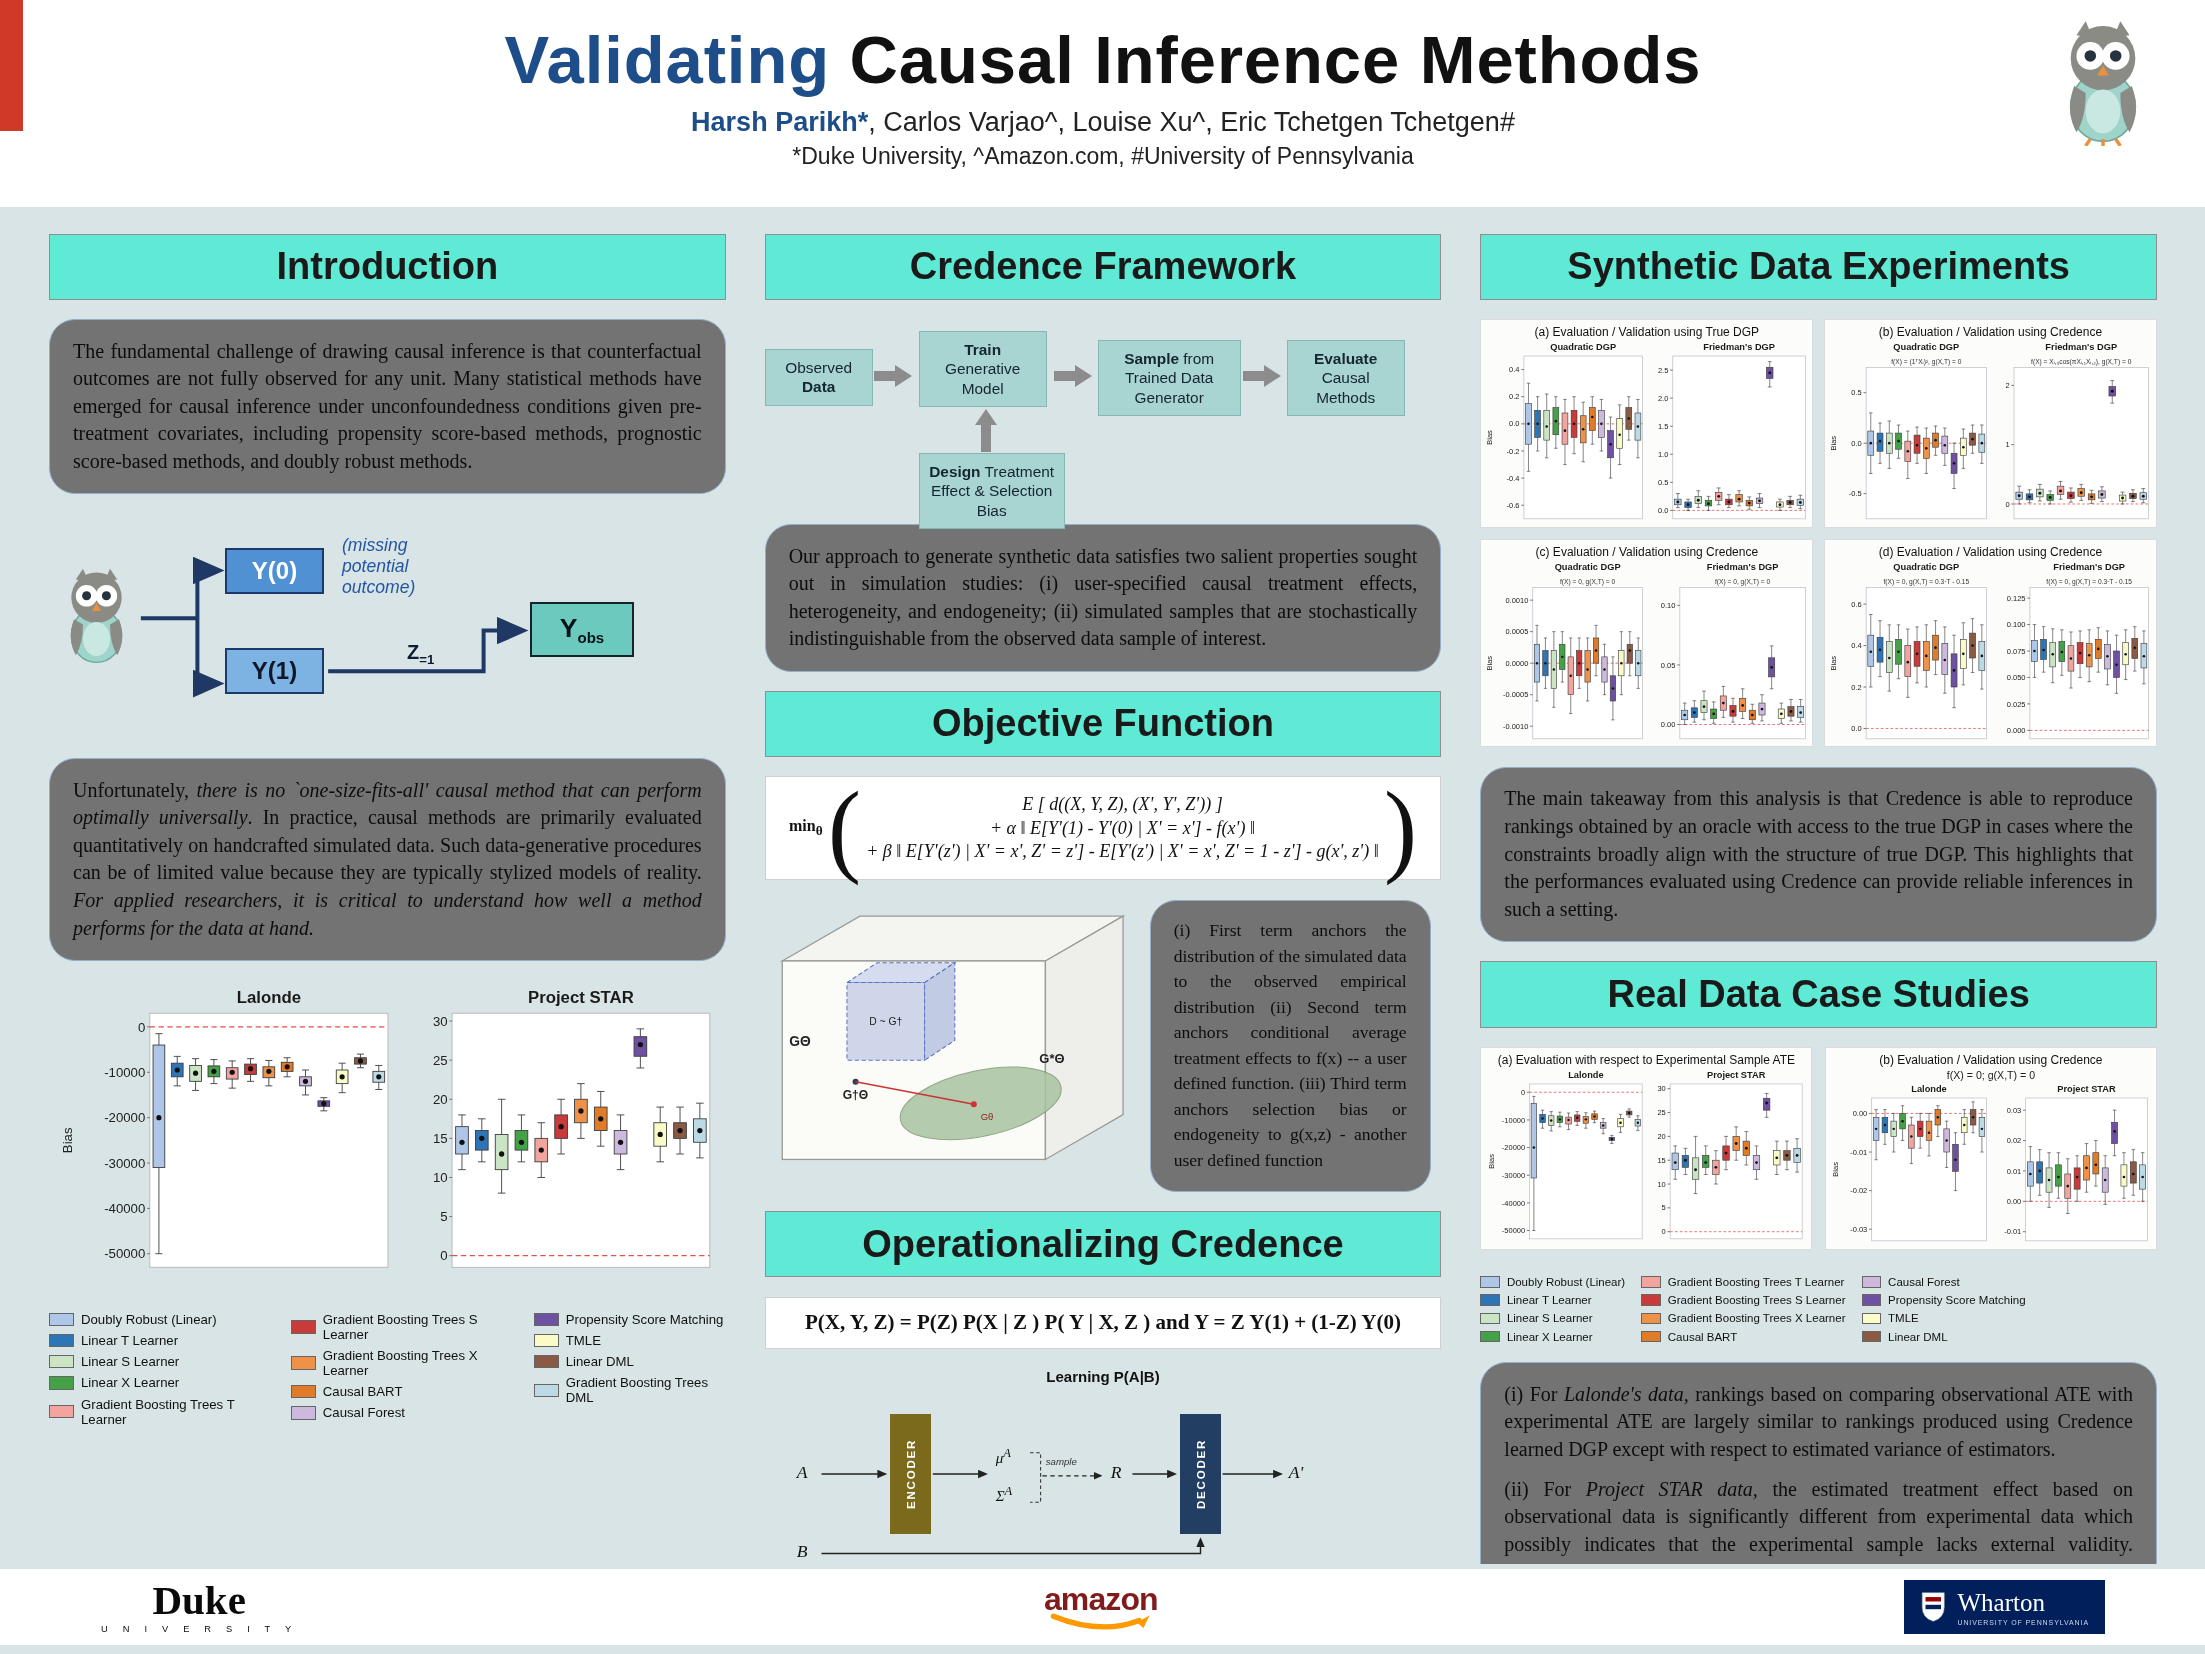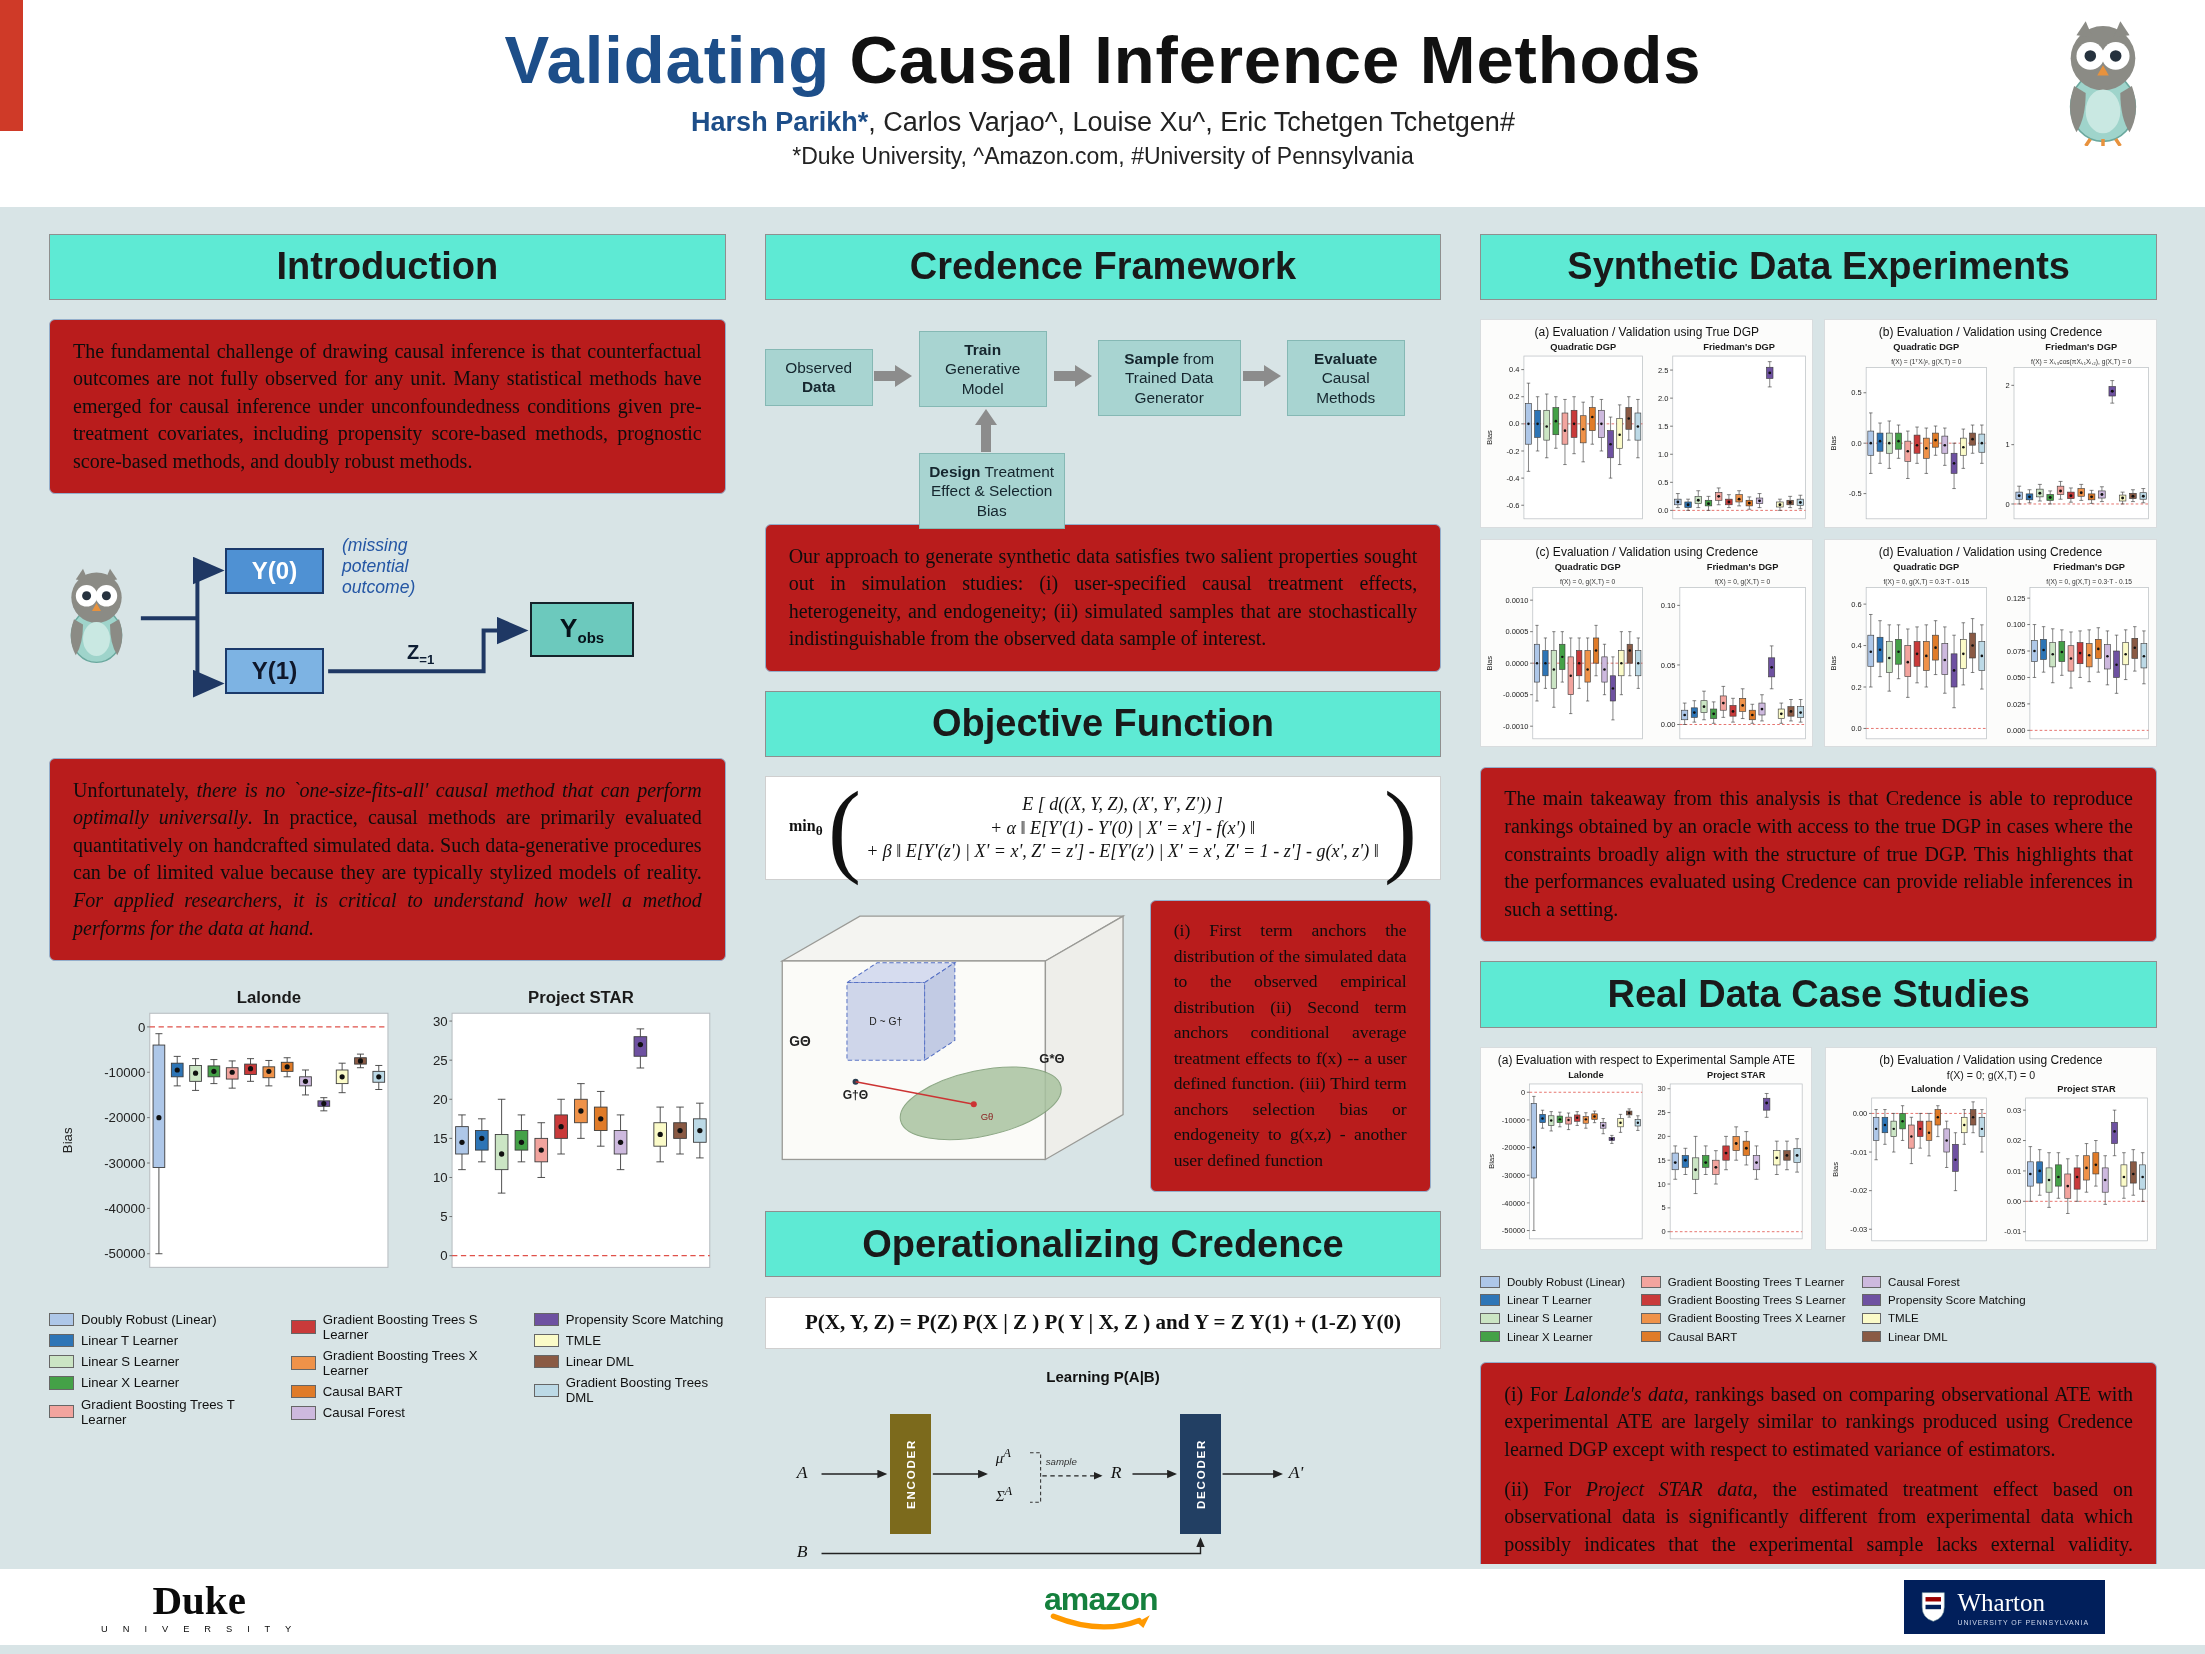--- a/index.html
+++ b/index.html
@@ -10,21 +10,21 @@
   .title{margin:0;font-size:67px;font-weight:700;letter-spacing:0.9px;color:#111;}
   .t-accent{color:#1d4e89;}
   .authors{margin-top:8.8px;font-size:27px;color:#222;}
   .authors .lead{color:#1d4e89;font-weight:bold;}
   .affil{margin-top:5.3px;font-size:23px;color:#222;}
   .owl-hdr{position:absolute;right:51px;top:19.4px;width:104px;height:129px;}
   
   .bd{display:grid;grid-template-columns:1fr 1fr 1fr;gap:39px;padding:26.5px 49px 7px 49px;box-sizing:border-box;height:1364px;}
   .col{display:flex;flex-direction:column;gap:19.4px;overflow:hidden;}
   .sec-h{background:#5eead4;border:0.9px solid #8f8f8f;text-align:center;font-size:38px;font-weight:700;padding:10.6px 0;color:#1a1a1a;}
-  .bluebox{background:#b91c1c;border:0.9px solid #94aecb;border-radius:6px;padding:17.6px 23px;font-family:"Liberation Serif",serif;font-size:20px;line-height:1.38;text-align:justify;color:#0d0d0d;}
+  .bluebox{background:#737373;border:0.9px solid #94aecb;border-radius:26px;padding:17.6px 23px;font-family:"Liberation Serif",serif;font-size:20px;line-height:1.38;text-align:justify;color:#0d0d0d;}
   
   .po{position:relative;height:225px;}
   .po svg.ov{position:absolute;inset:0;}
   .po .owl-sm{position:absolute;left:7px;top:53px;width:81px;height:101px;}
   .pbox{position:absolute;box-sizing:border-box;text-align:center;font-weight:bold;}
   .y0{left:176px;top:34px;width:99px;height:46px;background:#4f91d3;border:2.6px solid #1b3a6b;color:#fff;font-size:24px;line-height:41px;}
   .y1{left:176px;top:134px;width:99px;height:46px;background:#7db3e3;border:2.6px solid #1b3a6b;color:#0f172a;font-size:24px;line-height:41px;}
   .yobs{left:481px;top:88px;width:104px;height:55px;background:#6cc9bd;border:2.6px solid #15232b;color:#06121a;font-size:26.5px;line-height:49px;}
   .yobs sub{font-size:15px;}
   .missing{position:absolute;left:293px;top:21px;width:168px;font-style:italic;color:#2456a4;font-size:17.6px;line-height:1.2;white-space:pre-line;}
@@ -84,21 +84,21 @@
   .real-row{display:flex;gap:12.4px;}
   .real-row .panel{flex:1;}
   .case-box p{margin:0 0 12.4px 0;}
   .case-box p:last-child{margin:0;}
   
   .ftr{position:absolute;left:0;right:0;bottom:8.8px;height:76px;background:#fff;display:flex;align-items:center;justify-content:space-between;padding:0 101px;box-sizing:border-box;}
   .duke{text-align:center;color:#0a0a0a;}
   .duke-word{font-family:"Liberation Serif",serif;font-weight:bold;font-size:41px;line-height:1;}
   .duke-sub{font-size:9.3px;letter-spacing:6.2px;margin-top:2.6px;}
   .amazon{text-align:center;}
-  .am-word{font-weight:bold;font-size:32px;letter-spacing:-0.9px;color:#15803d;}
+  .am-word{font-weight:bold;font-size:32px;letter-spacing:-0.9px;color:#7f1d1d;}
   .am-smile{display:block;width:106px;margin:-5.3px auto 0 auto;}
   .wharton{background:#011f5b;color:#fff;display:flex;align-items:center;gap:10.6px;padding:8.8px 16px;}
   .wh-name{font-family:"Liberation Serif",serif;font-size:25px;}
   .wh-sub{font-size:7px;letter-spacing:0.9px;color:#cdd6ea;margin-top:1.8px;}
 </style>
 </head>
 <body>
 
 <div class="poster">
   <div class="red-tab"></div>

